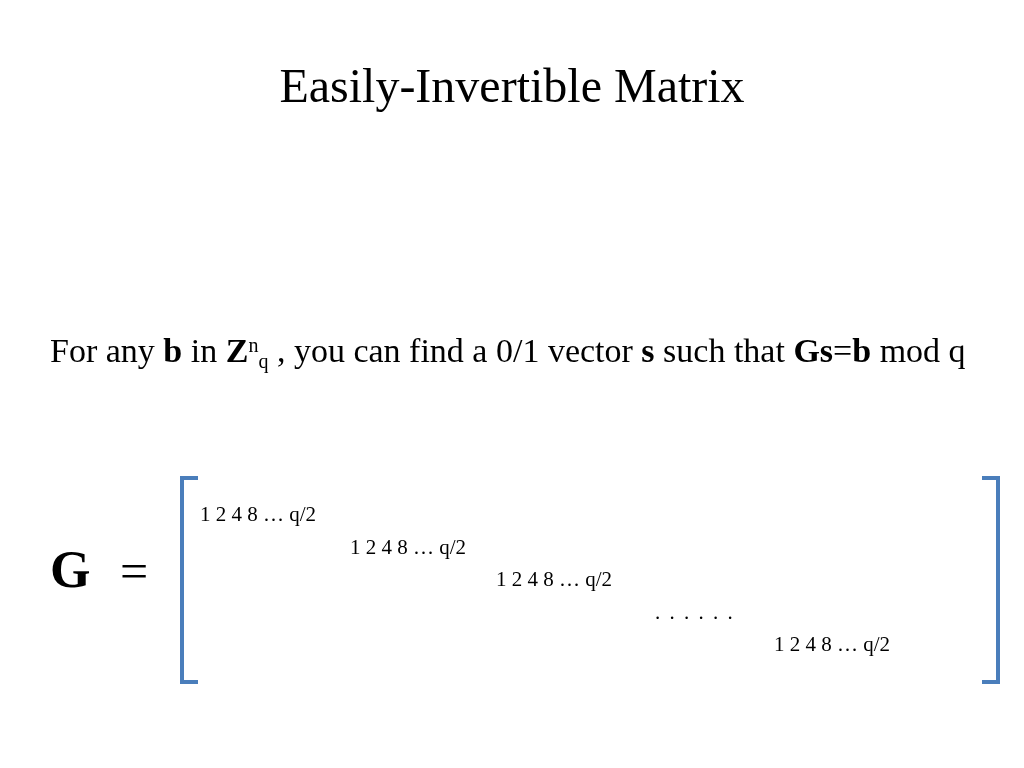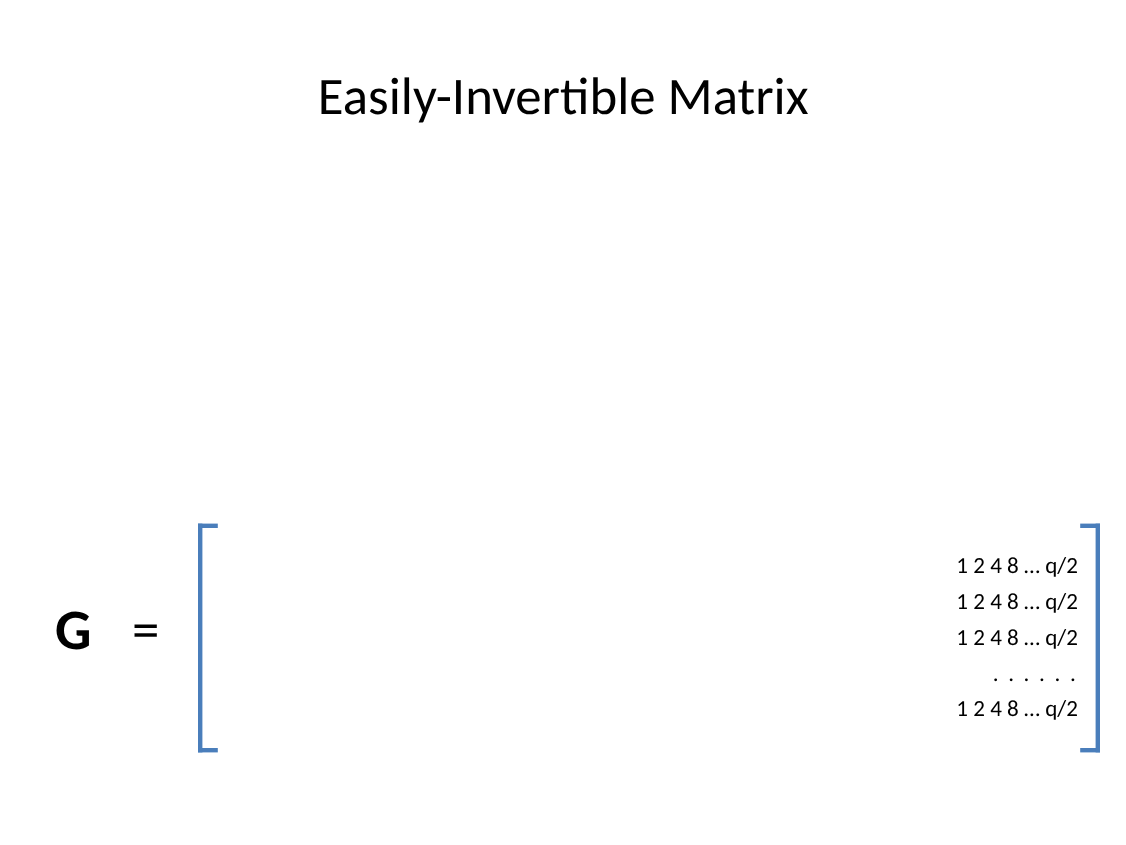--- a/index.html
+++ b/index.html
@@ -10,20 +10,21 @@
     background: #ffffff;
     font-family: Calibri, "Segoe UI", Arial, sans-serif;
     color: #000000;
     overflow: hidden;
   }
   .slide {
     position: relative;
     width: 1024px;
     height: 540px;
     box-sizing: border-box;
+    font-family: Liberation Serif, serif;
   }
   .title {
     position: absolute;
     top: 58px;
     left: 0;
     width: 1024px;
     text-align: center;
     font-size: 48px;
     font-weight: 400;
     letter-spacing: 0px;
@@ -79,37 +80,39 @@
     border-right: 4px solid #4a7ebb;
   }
   .matrix-content {
     position: absolute;
     left: 150px;
     top: 18px;
     width: 780px;
     font-size: 21px;
     line-height: 1.55;
     white-space: nowrap;
-    text-align: right;
   }
   .mrow { display: block; }
   .mrow.r1 { padding-left: 0px; }
   .mrow.r2 { padding-left: 150px; }
   .mrow.r3 { padding-left: 296px; }
   .mrow.r4 { padding-left: 455px; letter-spacing: 2px; }
   .mrow.r5 { padding-left: 574px; }
 </style>
 </head>
 <body>
 
 <div class="slide">
 
   <div class="title">Easily-Invertible Matrix</div>
 
 
+  <div class="body-text line2">
+    <span>For any </span><span class="bold">b</span><span> in </span><span class="bold">Z</span><span class="sup">n</span><span class="sub">q</span><span> , you can find a 0/1 vector </span><span class="bold">s</span><span> such that </span><span class="bold">Gs</span><span>=</span><span class="bold">b</span><span> mod q</span>
+  </div>
 
   <div class="g-area">
     <div class="g-label">G</div>
     <div class="eq">=</div>
     <div class="bracket left"></div>
     <div class="bracket right"></div>
     <div class="matrix-content">
       <span class="mrow r1">1 2 4 8 … q/2</span>
       <span class="mrow r2">1 2 4 8 … q/2</span>
       <span class="mrow r3">1 2 4 8 … q/2</span>

